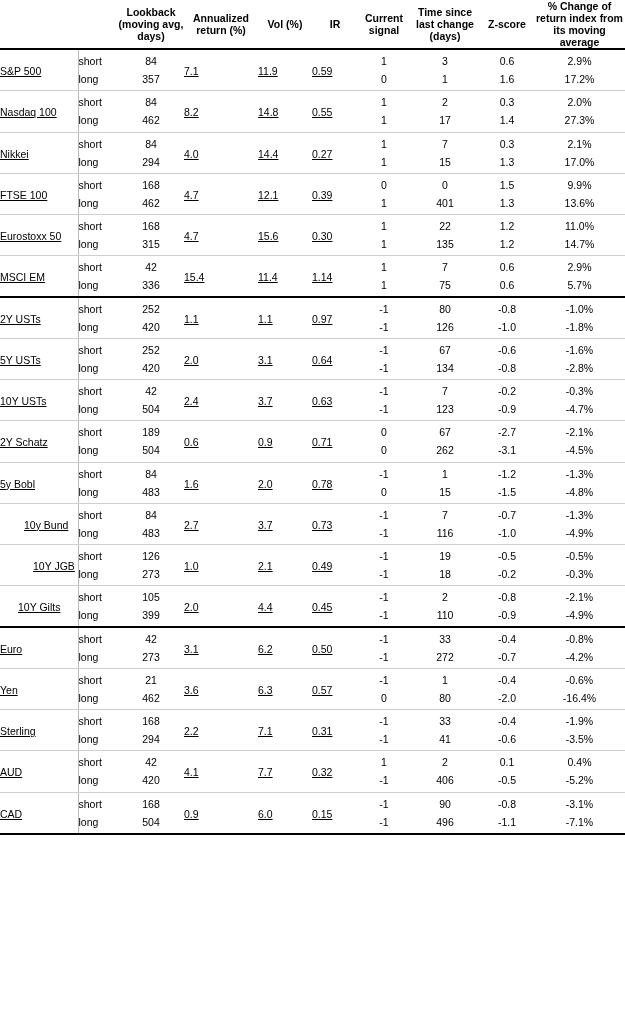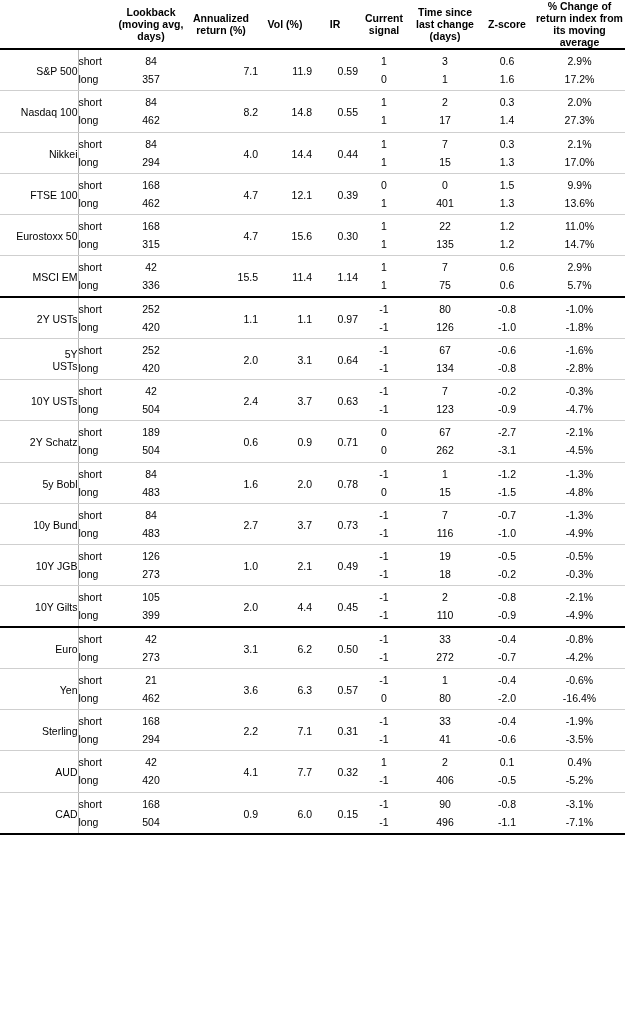--- a/index.html
+++ b/index.html
@@ -48,35 +48,37 @@
   col.c-look   { width: 66px; }
   col.c-ann    { width: 74px; }
   col.c-vol    { width: 54px; }
   col.c-ir     { width: 46px; }
   col.c-sig    { width: 52px; }
   col.c-since  { width: 70px; }
   col.c-z      { width: 54px; }
   col.c-chg    { width: 91px; }
 
   td.name {
-    text-align: right;
+    text-align: left;
     padding-left: 4px;
     font-size: 10.5px;
     border-right: 1px solid #b9b9b9;
+    text-decoration: underline;
   }
   td.horiz {
     text-align: left;
     padding-left: 6px;
     font-size: 10.5px;
   }
   td.num {
     text-align: center;
   }
   td.merged {
-    text-align: right;
+    text-align: left;
+    text-decoration: underline;
   }
   tr.row-top td {
     padding-top: 5px;
     padding-bottom: 3px;
   }
   tr.row-bot td {
     padding-top: 3px;
     padding-bottom: 5px;
   }
   
@@ -161,21 +163,21 @@
           <td class="num">17</td>
           <td class="num">1.4</td>
           <td class="num">27.3%</td>
         </tr>
         <tr class="row-top">
           <td class="name" rowspan="2" style="border-bottom: 1px solid rgb(207, 207, 207);">Nikkei</td>
           <td class="horiz">short</td>
           <td class="num">84</td>
           <td class="merged" rowspan="2">4.0</td>
           <td class="merged" rowspan="2">14.4</td>
-          <td class="merged" rowspan="2">0.44</td>
+          <td class="merged" rowspan="2">0.27</td>
           <td class="num">1</td>
           <td class="num">7</td>
           <td class="num">0.3</td>
           <td class="num">2.1%</td>
         </tr>
         <tr class="row-bot">
           <td class="horiz">long</td>
           <td class="num">294</td>
           <td class="num">1</td>
           <td class="num">15</td>
@@ -219,21 +221,21 @@
           <td class="num">315</td>
           <td class="num">1</td>
           <td class="num">135</td>
           <td class="num">1.2</td>
           <td class="num">14.7%</td>
         </tr>
         <tr class="row-top">
           <td class="name" rowspan="2" style="border-bottom: 2px solid rgb(0, 0, 0);">MSCI EM</td>
           <td class="horiz">short</td>
           <td class="num">42</td>
-          <td class="merged" rowspan="2" style="border-bottom: 2px solid rgb(0, 0, 0);">15.5</td>
+          <td class="merged" rowspan="2" style="border-bottom: 2px solid rgb(0, 0, 0);">15.4</td>
           <td class="merged" rowspan="2" style="border-bottom: 2px solid rgb(0, 0, 0);">11.4</td>
           <td class="merged" rowspan="2" style="border-bottom: 2px solid rgb(0, 0, 0);">1.14</td>
           <td class="num">1</td>
           <td class="num">7</td>
           <td class="num">0.6</td>
           <td class="num">2.9%</td>
         </tr>
         <tr class="row-bot group-end">
           <td class="horiz">long</td>
           <td class="num">336</td>
@@ -256,21 +258,21 @@
         </tr>
         <tr class="row-bot">
           <td class="horiz">long</td>
           <td class="num">420</td>
           <td class="num">-1</td>
           <td class="num">126</td>
           <td class="num">-1.0</td>
           <td class="num">-1.8%</td>
         </tr>
         <tr class="row-top">
-          <td class="name" rowspan="2" style="border-bottom: 1px solid rgb(207, 207, 207); padding-left: 40px;">5Y USTs</td>
+          <td class="name" rowspan="2" style="border-bottom: 1px solid rgb(207, 207, 207);">5Y USTs</td>
           <td class="horiz">short</td>
           <td class="num">252</td>
           <td class="merged" rowspan="2">2.0</td>
           <td class="merged" rowspan="2">3.1</td>
           <td class="merged" rowspan="2">0.64</td>
           <td class="num">-1</td>
           <td class="num">67</td>
           <td class="num">-0.6</td>
           <td class="num">-1.6%</td>
         </tr>

